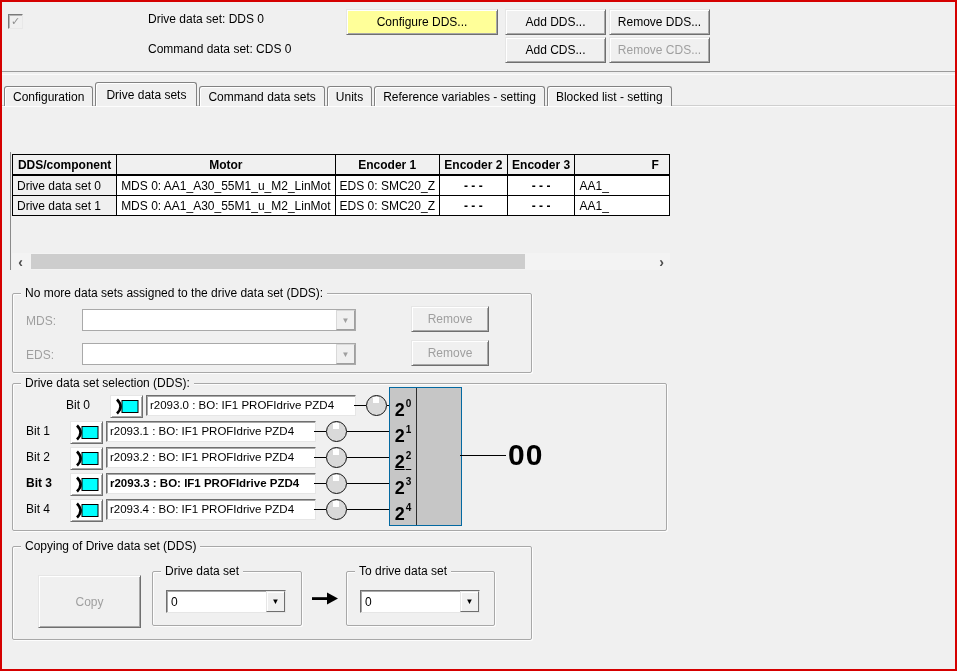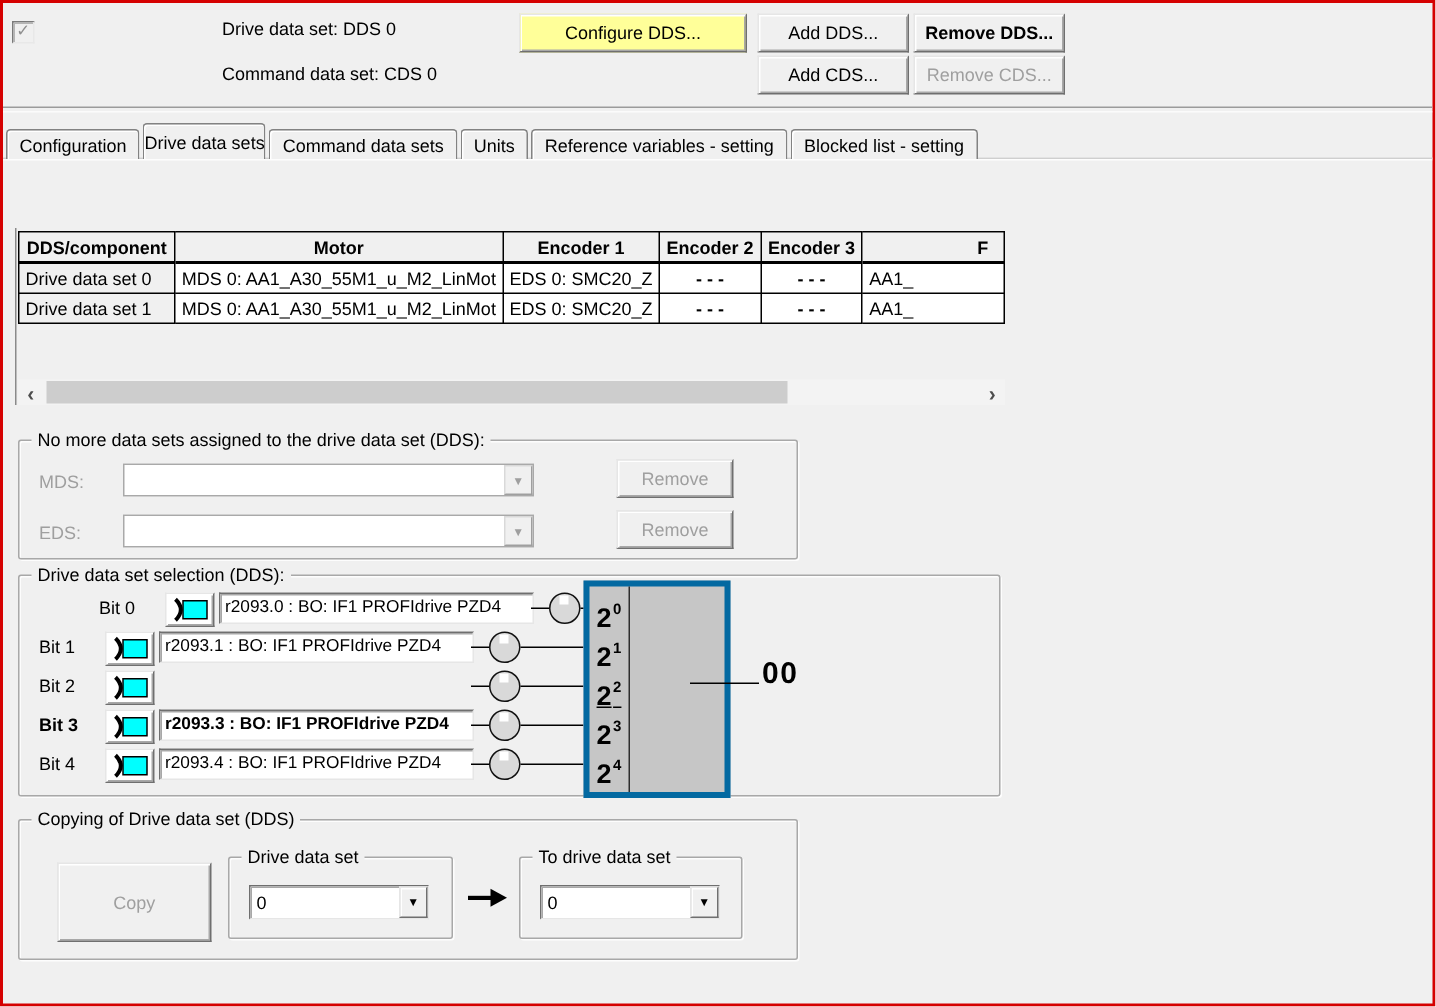--- a/index.html
+++ b/index.html
@@ -37,21 +37,21 @@
     border-top:1px solid #9b9b9b; border-bottom:1px solid #fbfbfb;}
 
   
   .tabstrip{position:absolute; left:2px; top:81px; height:23px; display:flex; align-items:flex-end; z-index:3;}
   .tab{
     height:19px; padding:0 8px; margin-right:2px; display:flex; align-items:center;
     background:#f0f0f0; border:1px solid #828282; border-bottom:none;
     border-radius:3px 3px 0 0; box-shadow:inset 1px 1px 0 #fff;
     white-space:nowrap;
   }
-  .tab.active{height:23px; position:relative; z-index:4; padding:0 0;}
+  .tab.active{height:23px; position:relative; z-index:4; padding:0 10px;}
   .content-line{position:absolute; left:0; top:103px; width:100%; height:1px; background:#fdfdfd; border-top:1px solid #cfcfcf; z-index:1;}
 
   
   .table-viewport{
     position:absolute; left:8px; top:150px; width:659px; height:118px;
     border-left:1px solid #8a8a8a; overflow:hidden; background:#f0f0f0;
   }
   table.dds{border-collapse:collapse; position:absolute; left:1px; top:2px; table-layout:fixed; background:#fff;}
   table.dds th, table.dds td{
     border:1px solid #000; padding:1px 4px; font-size:12px; height:17px;
@@ -110,44 +110,44 @@
   .wire1{left:300px; width:12px;}
   .wire2{left:333px; width:42px;}
   .node{
     position:absolute; left:312px; top:0; width:19px; height:19px; border-radius:50%;
     background:#d9d9d9; border:1px solid #111;
   }
   .node .notch{position:absolute; left:6px; top:1px; width:6px; height:6px; background:#fff;}
 
   
   .sum-block{position:absolute; left:387px; top:385px; width:71px; height:137px;
-    background:#c6c6c6; border:4px solid #0369a1;padding-left:19px;}
+    background:#c6c6c6; border:1px solid #0369a1;}
   .sum-block .exp-col-line{position:absolute; left:26px; top:0; bottom:0; width:1px; background:#2e2e2e;}
   .exp{position:absolute; left:0; width:25px; height:22px; text-align:center; font-weight:bold; font-size:18px; line-height:22px;}
   .exp sup{font-size:10px; font-weight:bold; position:relative; top:-2px; left:1px;}
   .out-wire{position:absolute; left:458px; top:453px; width:46px; height:1px; background:#000;}
-  .out-value{position:absolute; left:506px; top:436px; font-size:20px; font-weight:600; letter-spacing:1px;}
+  .out-value{position:absolute; left:506px; top:436px; font-size:30px; font-weight:600; letter-spacing:1px;}
 
   .copy-arrow{position:absolute;}
 </style>
 </head>
 <body>
 
 <div class="screen">
 
   <div class="checkbox abs" style="left:6px; top:12px;">
     <span>✓</span>
   </div>
 
   <div class="abs txt" style="left:146px; top:10px;">Drive data set: DDS 0</div>
   <div class="abs txt" style="left:146px; top:40px;">Command data set: CDS 0</div>
 
   <div class="btn yellow" style="left:344px; top:7px; width:150px; height:24px;">Configure DDS...</div>
   <div class="btn" style="left:503px; top:7px; width:99px; height:24px;">Add DDS...</div>
-  <div class="btn" style="left:607px; top:7px; width:99px; height:24px;font-weight:bold;">Remove DDS...</div>
+  <div class="btn" style="left:607px; top:7px; width:99px; height:24px;">Remove DDS...</div>
   <div class="btn" style="left:503px; top:35px; width:99px; height:24px;">Add CDS...</div>
   <div class="btn disabled" style="left:607px; top:35px; width:99px; height:24px;">Remove CDS...</div>
 
   <div class="hdivider" style="top:69px;"></div>
 
   <div class="tabstrip">
       <div class="tab">Configuration</div>
       <div class="tab active">Drive data sets</div>
       <div class="tab">Command data sets</div>
       <div class="tab">Units</div>
@@ -254,20 +254,21 @@
         <div class="wire wire2"></div>
       </div>
       <div class="bit-row" style="top: 445px;">
         <span class="bit-label txt">Bit 2</span>
         <div class="plug">
           <svg width="27" height="17" viewBox="0 0 27 17">
             <path d="M4 1.5 Q11 8.5 4 15.5" fill="none" stroke="#000" stroke-width="2.6"></path>
             <rect x="9" y="2.5" width="16" height="12" fill="#00ffff" stroke="#000" stroke-width="1"></rect>
           </svg>
         </div>
+        <div class="bit-field">r2093.2 : BO: IF1 PROFIdrive PZD4</div>
         <div class="wire wire1"></div>
         <div class="node">
           <div class="notch"></div>
         </div>
         <div class="wire wire2"></div>
       </div>
       <div class="bit-row" style="top: 471px; font-weight: bold;">
         <span class="bit-label txt">Bit 3</span>
         <div class="plug">
           <svg width="27" height="17" viewBox="0 0 27 17">

